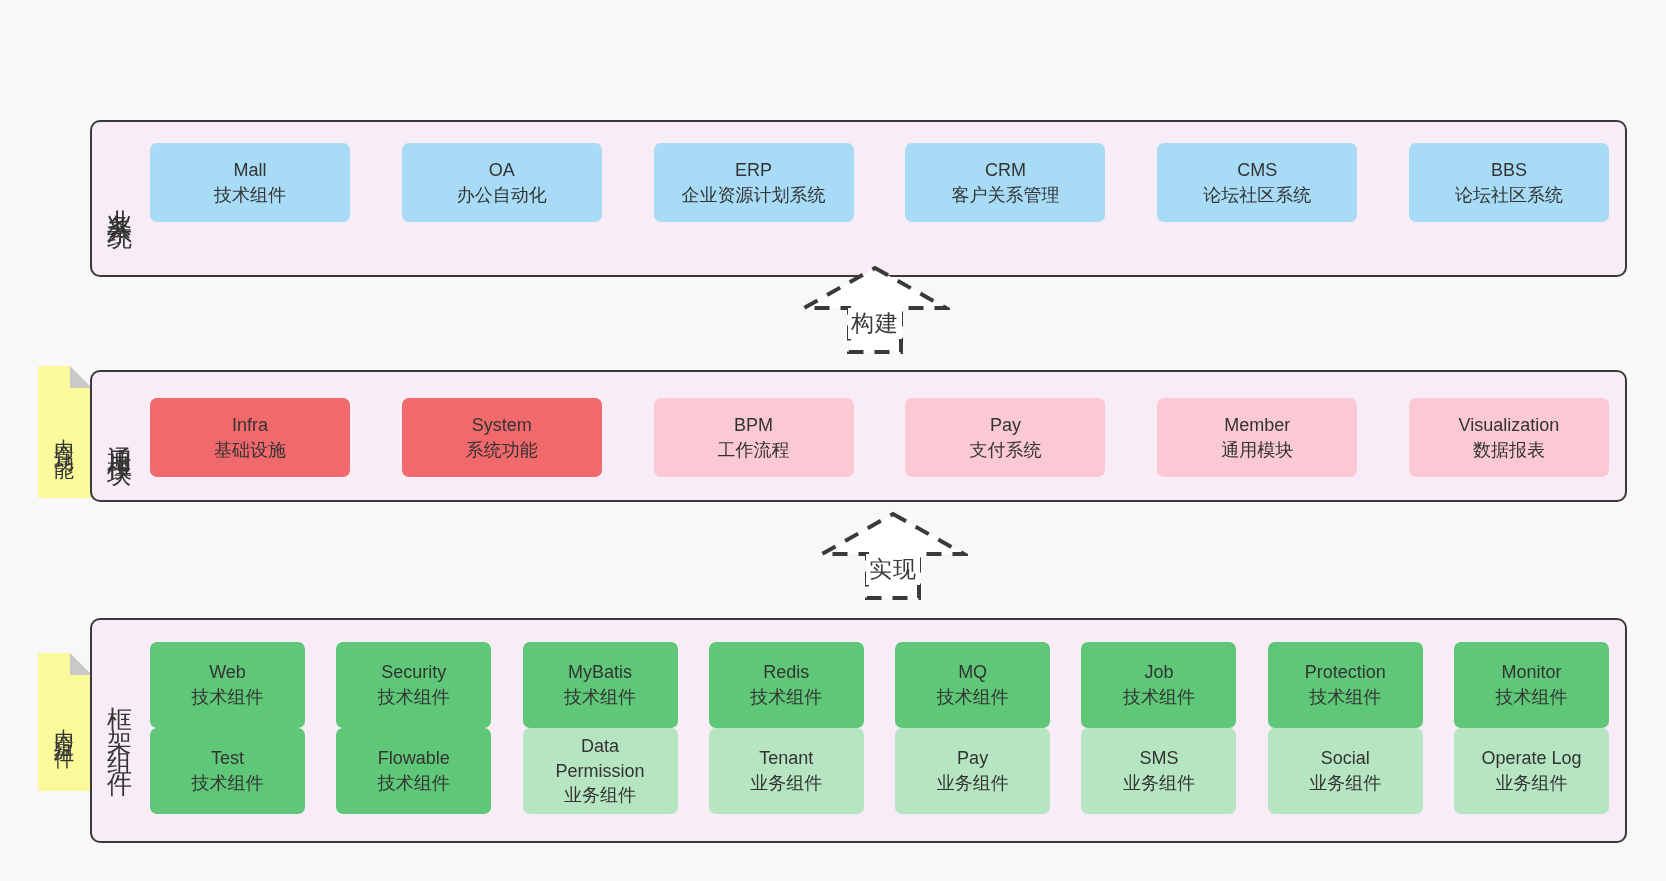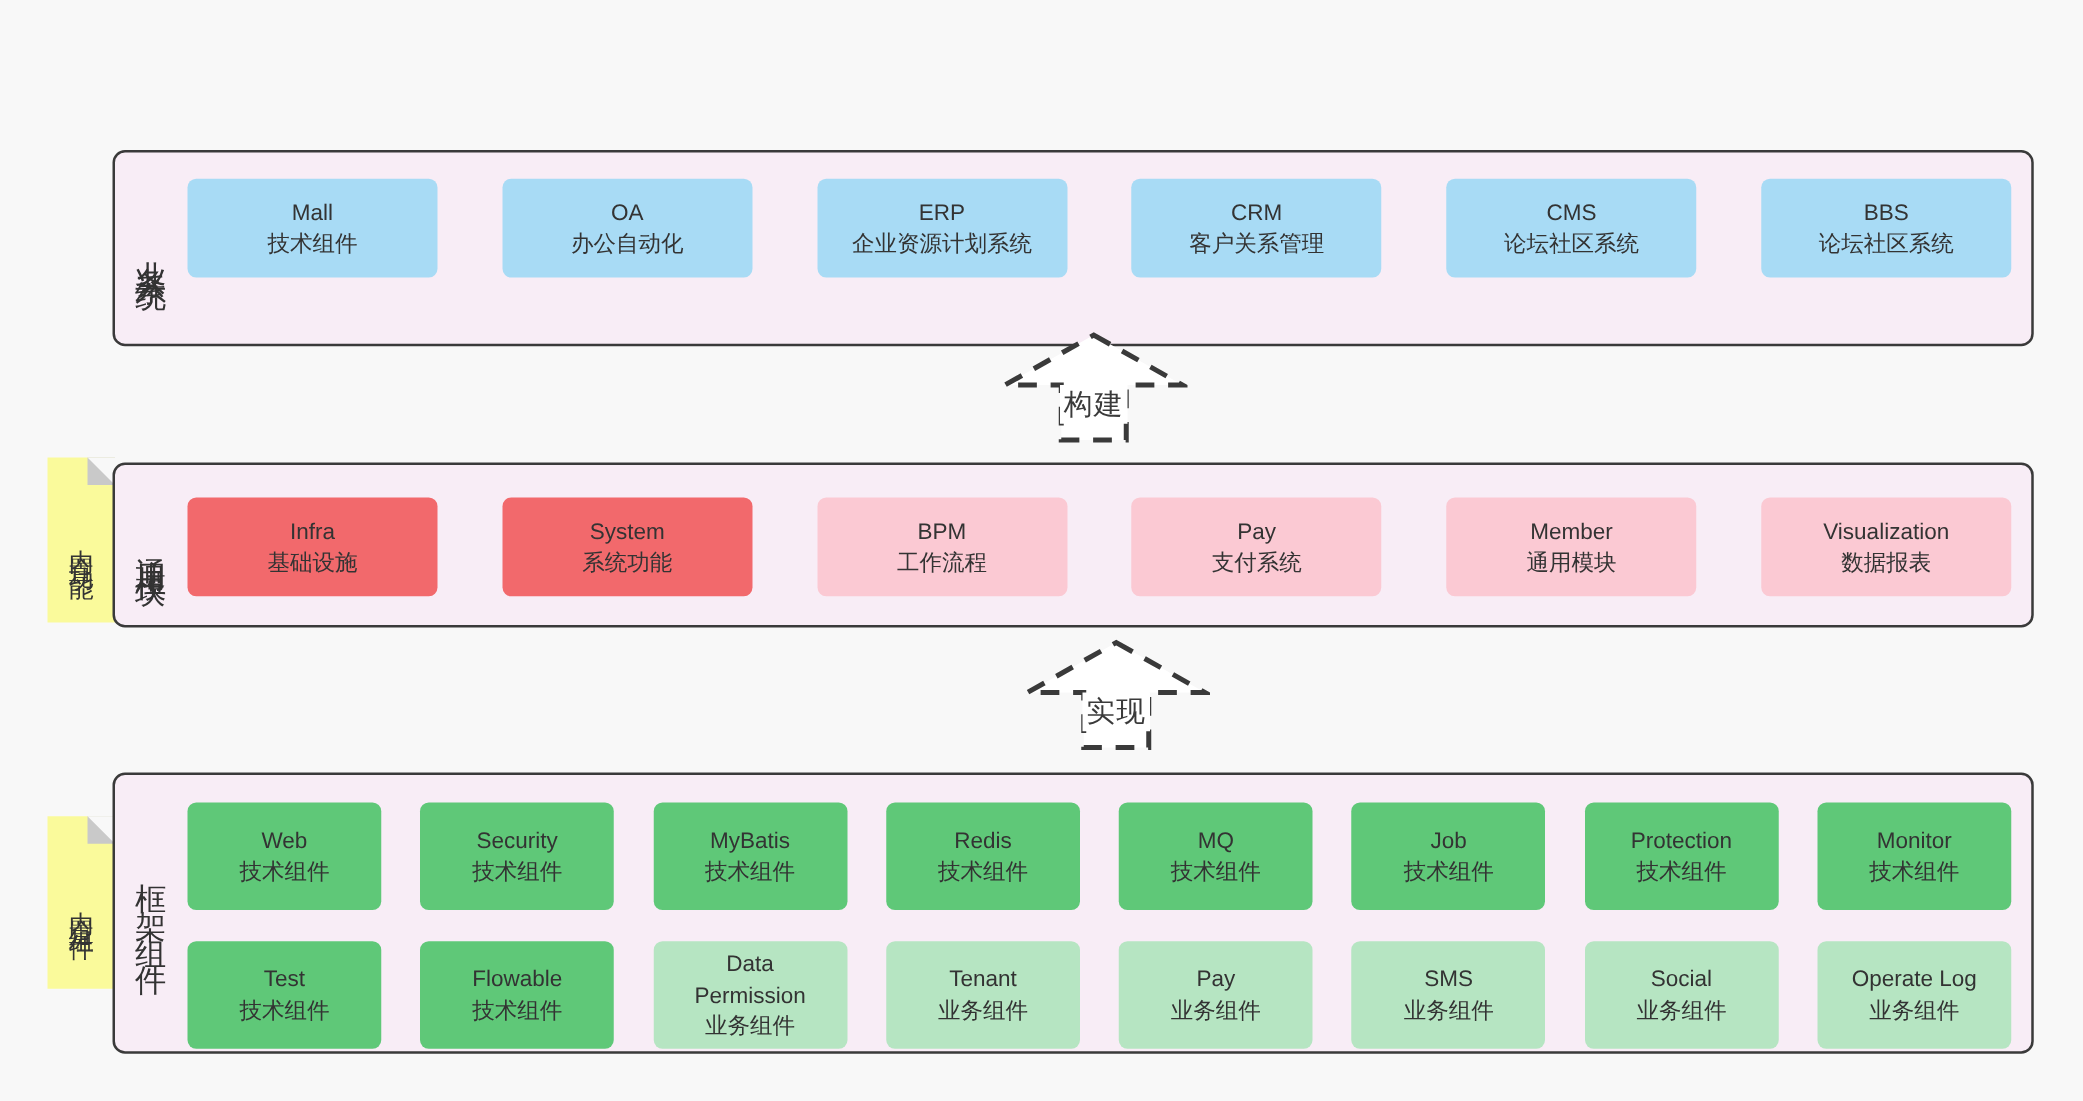--- a/index.html
+++ b/index.html
@@ -12,21 +12,21 @@
   #panel-framework{top:618px;height:225px;}
 
   .panel-label{position:absolute;left:12px;top:0;bottom:0;display:flex;align-items:center;justify-content:center;
     writing-mode:vertical-rl;text-orientation:upright;font-size:25px;color:#333;letter-spacing:5px;}
   #panel-framework .panel-label{letter-spacing:22px;}
 
   .box-row{position:absolute;left:58px;right:16px;display:flex;justify-content:space-between;}
   #panel-business .box-row{top:21px;}
   #panel-common .box-row{top:26px;}
   #panel-framework .row-1{top:22px;}
-  #panel-framework .row-2{top:133px;}
+  #panel-framework .row-2{top:108px;}
 
   .box{box-sizing:border-box;border-radius:7px;display:flex;flex-direction:column;align-items:center;justify-content:center;
     text-align:center;font-size:18px;line-height:1.38;color:#333;padding:4px 20px;}
   .w200{width:200px;height:79px;}
   .w155{width:155px;height:86px;padding:4px 16px;}
   .blue{background:#a8dbf5;}
   .red{background:#f2696c;}
   .pink{background:#fbc9d3;}
   .green{background:#5fc878;}
   .lightgreen{background:#b6e5c2;}

